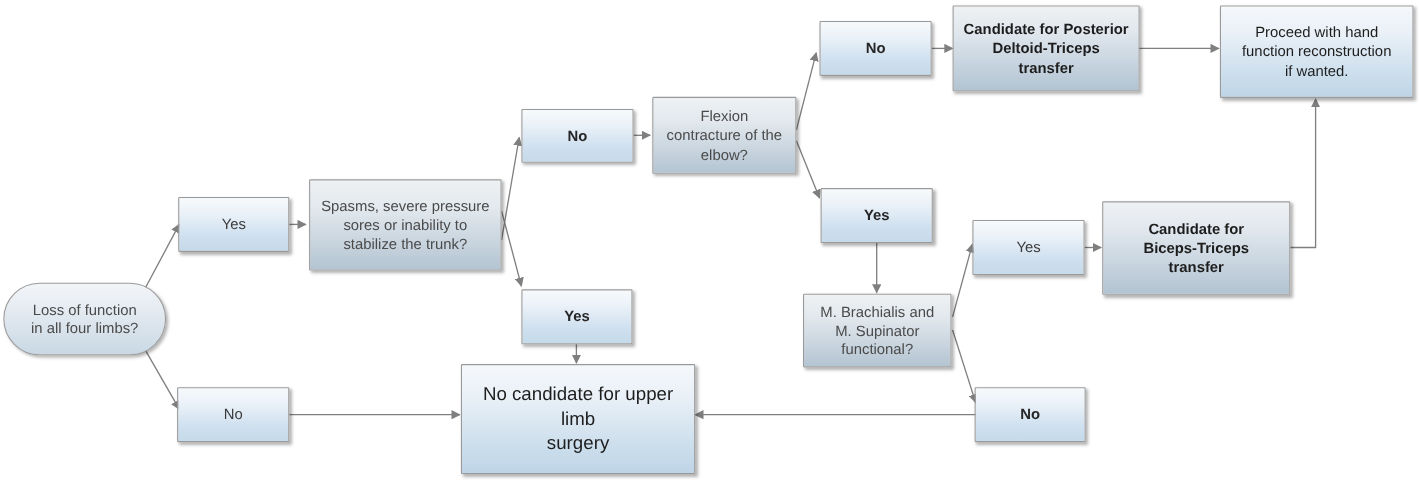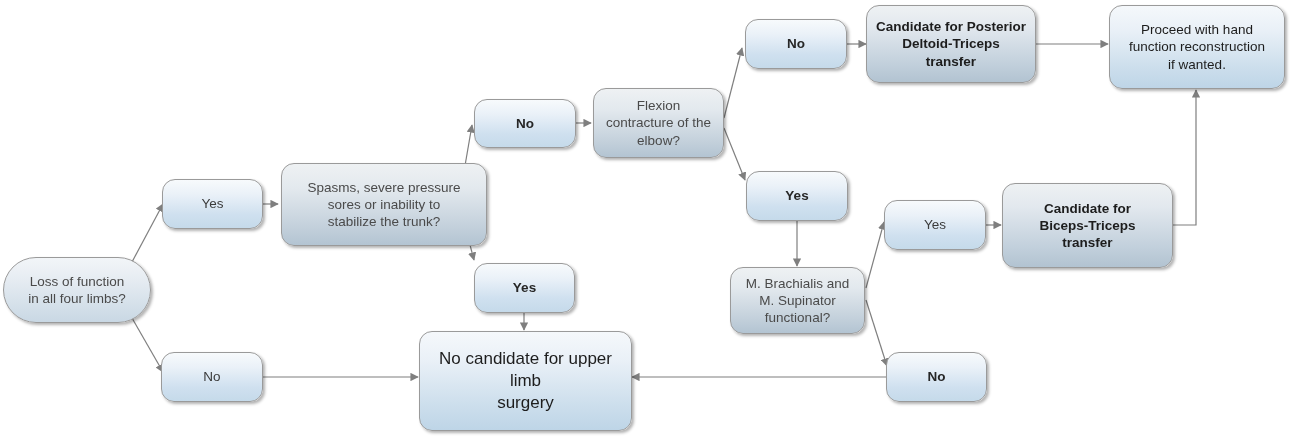--- a/index.html
+++ b/index.html
@@ -28,21 +28,21 @@
     position: absolute;
     display: flex;
     align-items: center;
     justify-content: center;
     text-align: center;
     color: #404040;
     font-size: 13.5px;
     line-height: 1.28;
     padding: 2px 6px;
     border: 1px solid #9a9a9a;
-    border-radius: 13px;
+    border-radius: 1px;
     box-shadow: 2px 2px 3px rgba(0,0,0,0.30);
     background: linear-gradient(to bottom, #f4f7fa 0%, #e7eef5 38%, #cfdeeb 100%);
   }
   
   .node.answer {
     background: linear-gradient(to bottom, #f7fafc 0%, #eaf1f8 30%, #cfe0ef 72%, #c5daea 100%);
     color: #3b3b3b;
   }
   .node.answer.bold { font-weight: bold; color: #262626; }
   
@@ -125,21 +125,21 @@
   </div>
 
   <div class="node answer" style="left:162px; top:179px; width:101px; height:50px;">
     <span>Yes</span>
   </div>
 
   <div class="node answer" style="left:161px; top:352px; width:102px; height:50px;">
     <span>No</span>
   </div>
 
-  <div class="node question" style="left:281px; top:163px; width:206px; height:83px;">
+  <div class="node question" style="left:281px; top:163px; width:175px; height:83px;">
     <span>Spasms, severe pressure<br>sores or inability to<br>stabilize the trunk?</span>
   </div>
 
   <div class="node answer bold" style="left:474px; top:99px; width:102px; height:49px;">
     <span>No</span>
   </div>
 
   <div class="node answer bold" style="left:474px; top:263px; width:101px; height:50px;">
     <span>Yes</span>
   </div>

